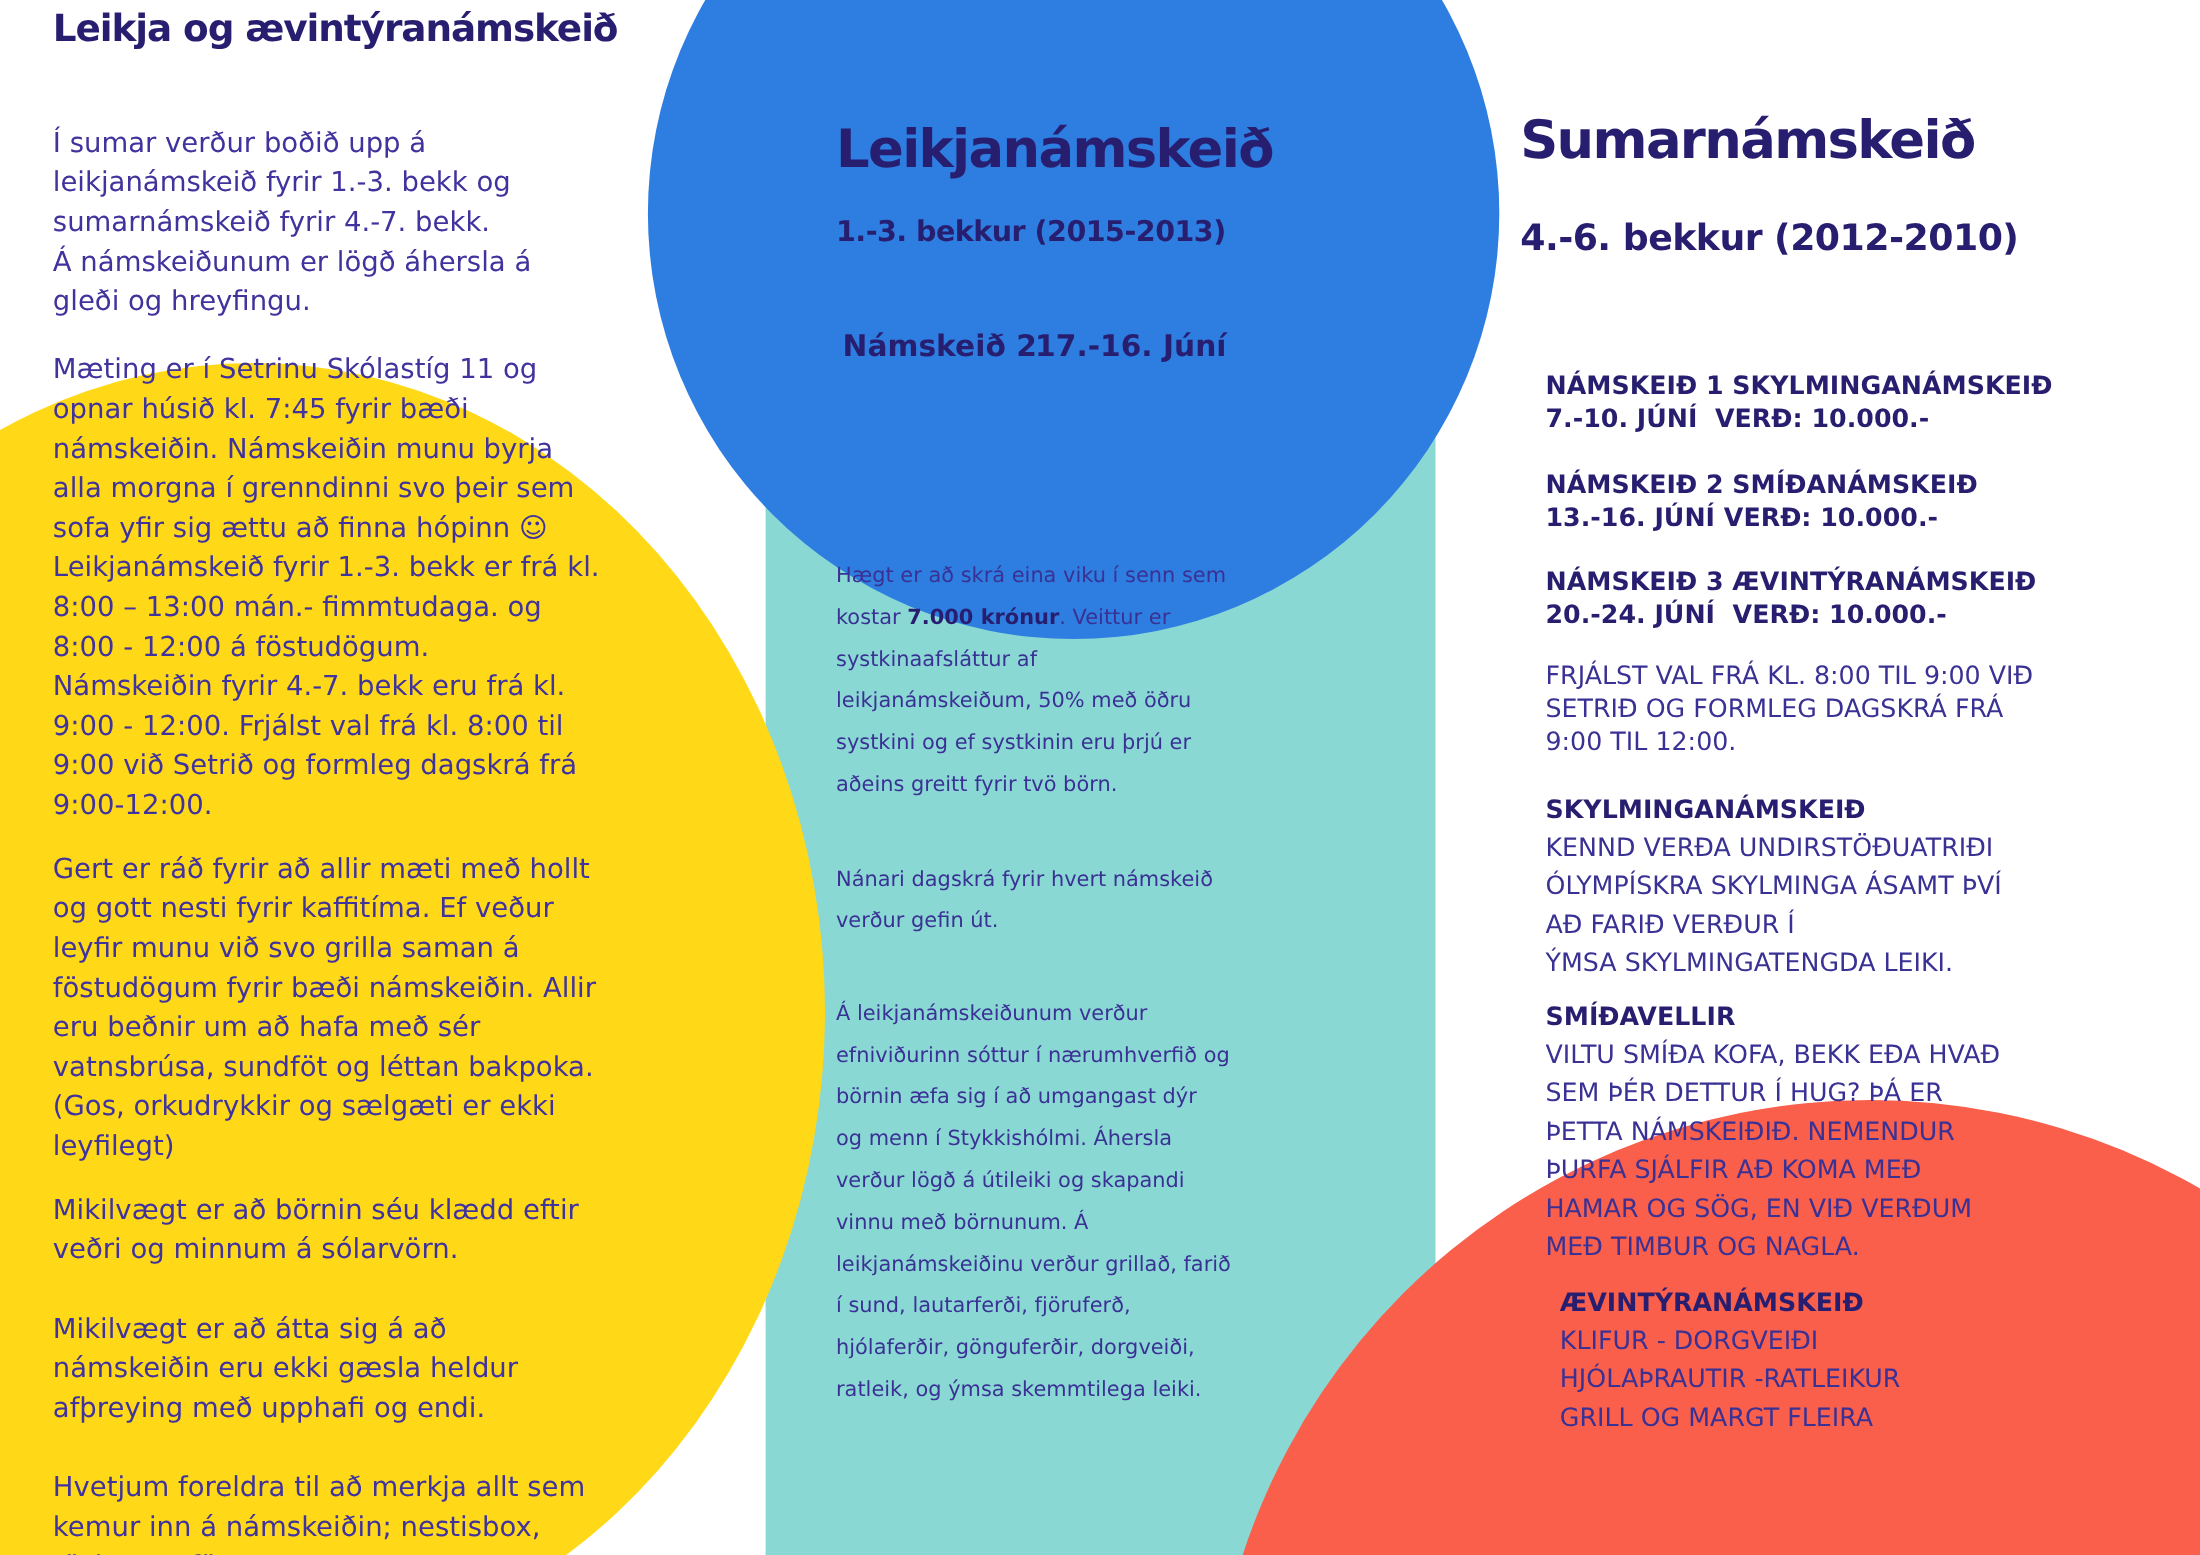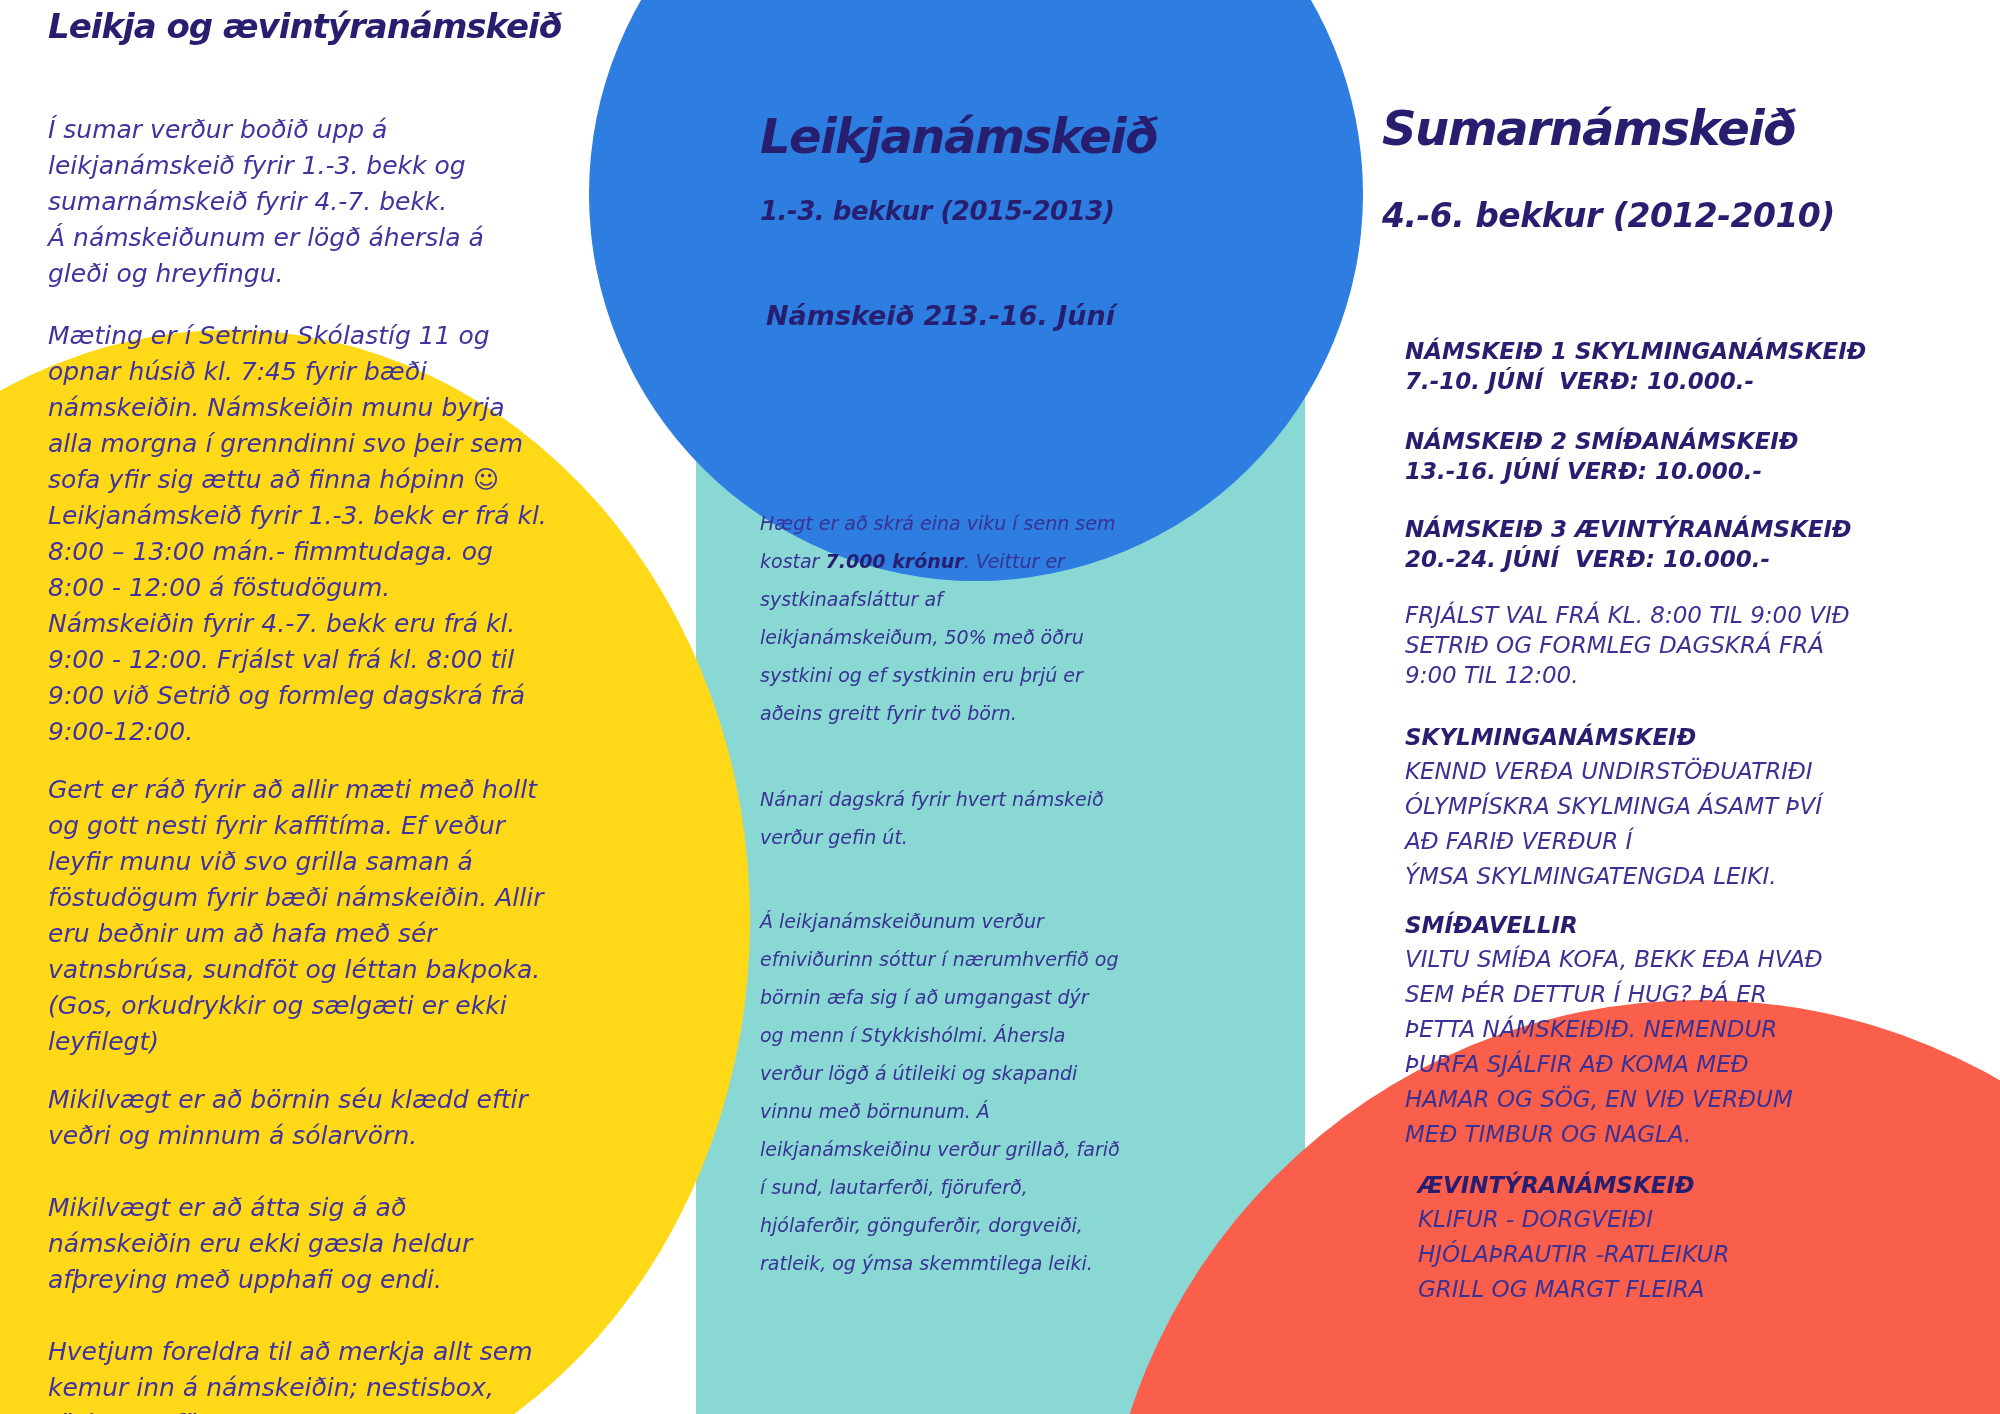--- a/index.html
+++ b/index.html
@@ -1,18 +1,18 @@
 <!DOCTYPE html>
 <html style="--blue: #2e7de0; --teal: #8ad8d4; --yellow: #ffd917; --red: #f95f4b; --navy: #281e70; --indigo: #41339d; --mindigo: #3a3194;"><head>
 <meta charset="utf-8">
 <style>
   html,body{margin:0;padding:0;background:#ffffff;}
   .canvas{
     position:relative;width:2000px;height:1414px;background:#ffffff;
-    overflow:hidden;font-family:"DejaVu Sans",sans-serif;font-style:italic;
+    overflow:hidden;font-family:"DejaVu Sans",sans-serif;
   }
   
   .shape{position:absolute;border-radius:50%;}
   .teal-band{position:absolute;left:696px;top:380px;width:609px;height:1034px;background:var(--teal);z-index:1;}
   .yellow-circle{left:-290px;top:330px;width:1040px;height:1180px;background:var(--yellow);z-index:2;}
   .red-circle{left:1100px;top:1000px;width:1200px;height:1200px;background:var(--red);z-index:2;}
   .blue-circle{left:589px;top:-193px;width:774px;height:774px;background:var(--blue);z-index:3;}
   
   .txt{position:absolute;z-index:10;}
   .col-left{left:48px;top:0;width:545px;}
@@ -99,21 +99,21 @@
 kemur inn á námskeiðin; nestisbox,
 töskur og föt.</div>
   </div>
 
   <div class="txt col-mid">
     <h2 class="mid-title">Leikjanámskeið</h2>
     <h3 class="mid-subtitle">1.-3. bekkur (2015-2013)</h3>
     <div class="schedule">
       <div class="srow">
         <span class="sname">Námskeið 2</span>
-        <span class="sdates">13.-16. Júní</span>
+        <span class="sdates">17.-16. Júní</span>
       </div>
     </div>
     <div class="mp mp-price"><span>Hægt er að skrá eina viku í senn sem
 kostar </span><b>7.000 krónur</b><span>. Veittur er
 systkinaafsláttur af
 leikjanámskeiðum, 50% með öðru
 systkini og ef systkinin eru þrjú er
 aðeins greitt fyrir tvö börn.</span></div>
     <div class="mp mp-dagskra">Nánari dagskrá fyrir hvert námskeið
 verður gefin út.</div>

